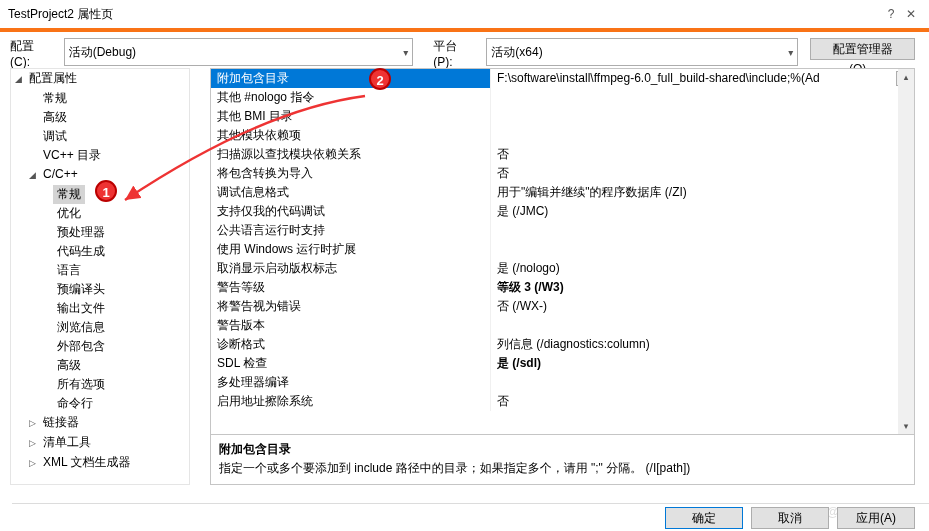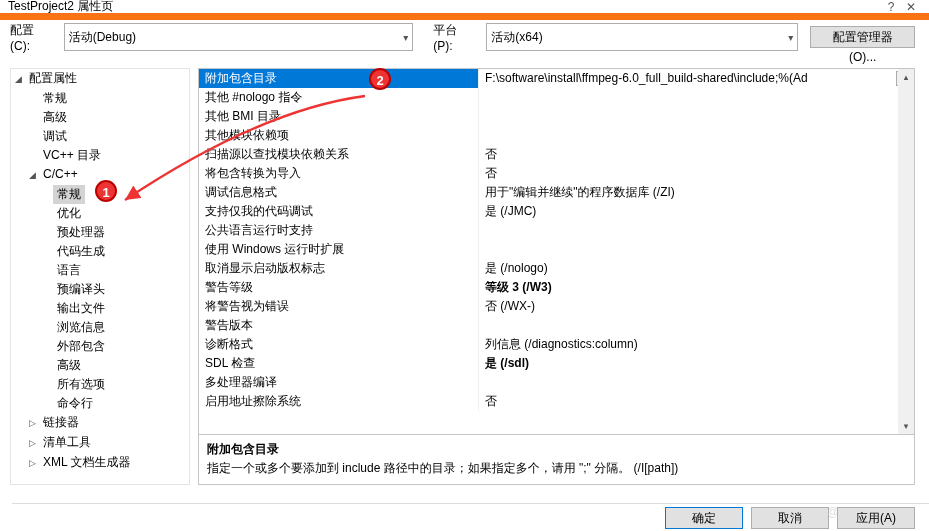--- a/index.html
+++ b/index.html
@@ -1,29 +1,29 @@
 <!DOCTYPE html>
 <html><head>
   <meta charset="utf-8">
   <style>
     * { box-sizing: border-box; margin: 0; padding: 0; font-family: "Microsoft YaHei", "Segoe UI", sans-serif; font-size: 12px; }
     body { background: #fff; width: 929px; height: 531px; overflow: hidden; position: relative; }
-    .titlebar { height: 20px; display: flex; align-items: center; padding: 0 8px; border-bottom: 7px solid #f97316; }
+    .titlebar { height: 32px; display: flex; align-items: center; padding: 0 8px; border-bottom: 4px solid #f97316; }
     .titlebar .title { flex: 1; }
     .titlebar .icon-btn { width: 20px; text-align: center; color: #555; cursor: pointer; }
-    .toolbar { height: 34px; display: flex; align-items: center; padding: 6px 14px 6px 10px; gap: 6px; }
+    .toolbar { height: 34px; display: flex; align-items: flex-start; padding: 6px 14px 6px 10px; gap: 6px; }
     .toolbar label { margin-right: 4px; }
     .combo { display: inline-flex; align-items: center; border: 1px solid #adadad; padding: 1px 4px; background: #fff; height: 28px; }
     .combo .val { flex: 1; }
     .combo .dd { font-size: 10px; color: #555; padding-left: 4px; }
     .combo.config { width: 352px; }
     .combo.platform { width: 314px; }
     .btn { border: 1px solid #adadad; background: #e1e1e1; height: 22px; padding: 0 8px; min-width: 88px; text-align: center; line-height: 20px; cursor: pointer; }
     .btn.default { background: #e1e1e1; border-color: #0078d7; }
-    .main { position: absolute; left: 0; right: 0; top: 58px; bottom: 40px; display: flex; padding: 10px 14px 6px 10px; gap: 8px; }
+    .main { position: absolute; left: 0; right: 0; top: 58px; bottom: 40px; display: flex; padding: 10px 14px 6px 10px; gap: 20px; }
     .tree { width: 180px; border: 1px solid #e5e5e5; overflow-y: auto; background: #fff; }
     .tree ul { list-style: none; padding-left: 14px; }
     .tree > ul { padding-left: 4px; }
     .tree li { line-height: 19px; white-space: nowrap; }
     .tree .twisty { display: inline-block; width: 10px; font-size: 9px; color: #555; }
     .tree .node { display: inline-block; padding: 0 4px; cursor: pointer; }
     .tree .selected { background: #d4d4d4; }
     .right-pane { flex: 1; display: flex; flex-direction: column; border: 1px solid #c5c5c5; justify-content: flex-end; }
     .prop-grid { flex: 1; overflow: auto; position: relative; }
     .prop-row { display: flex; line-height: 19px; border-bottom: 0; }

